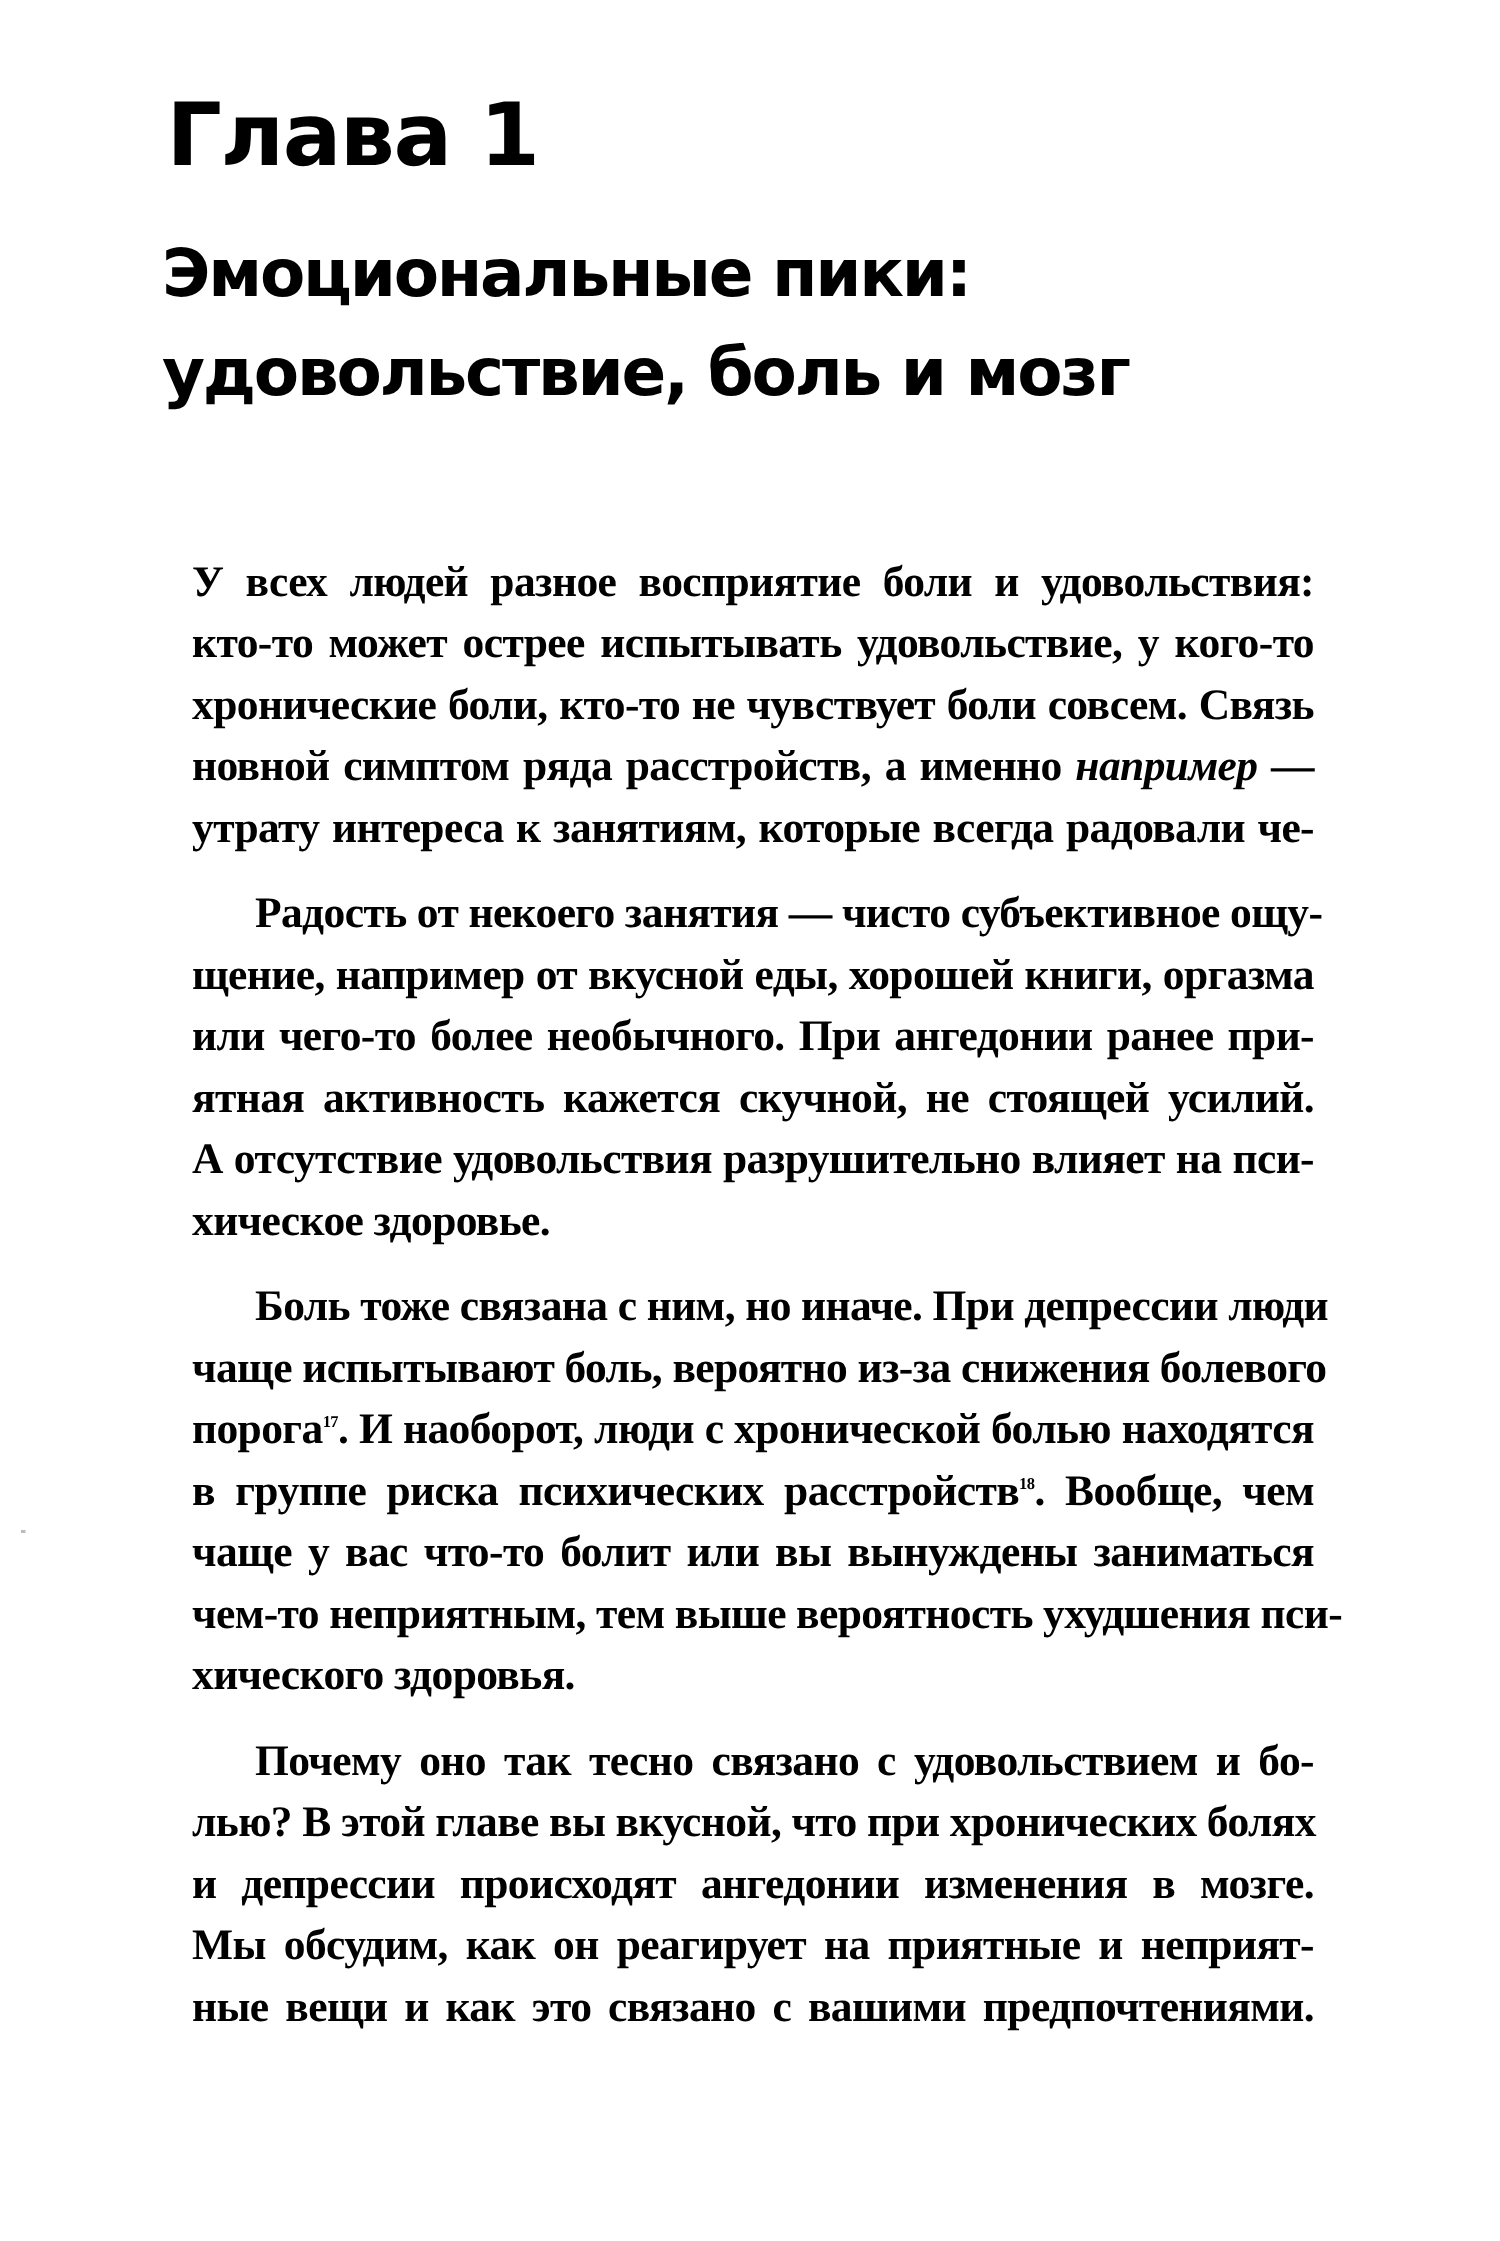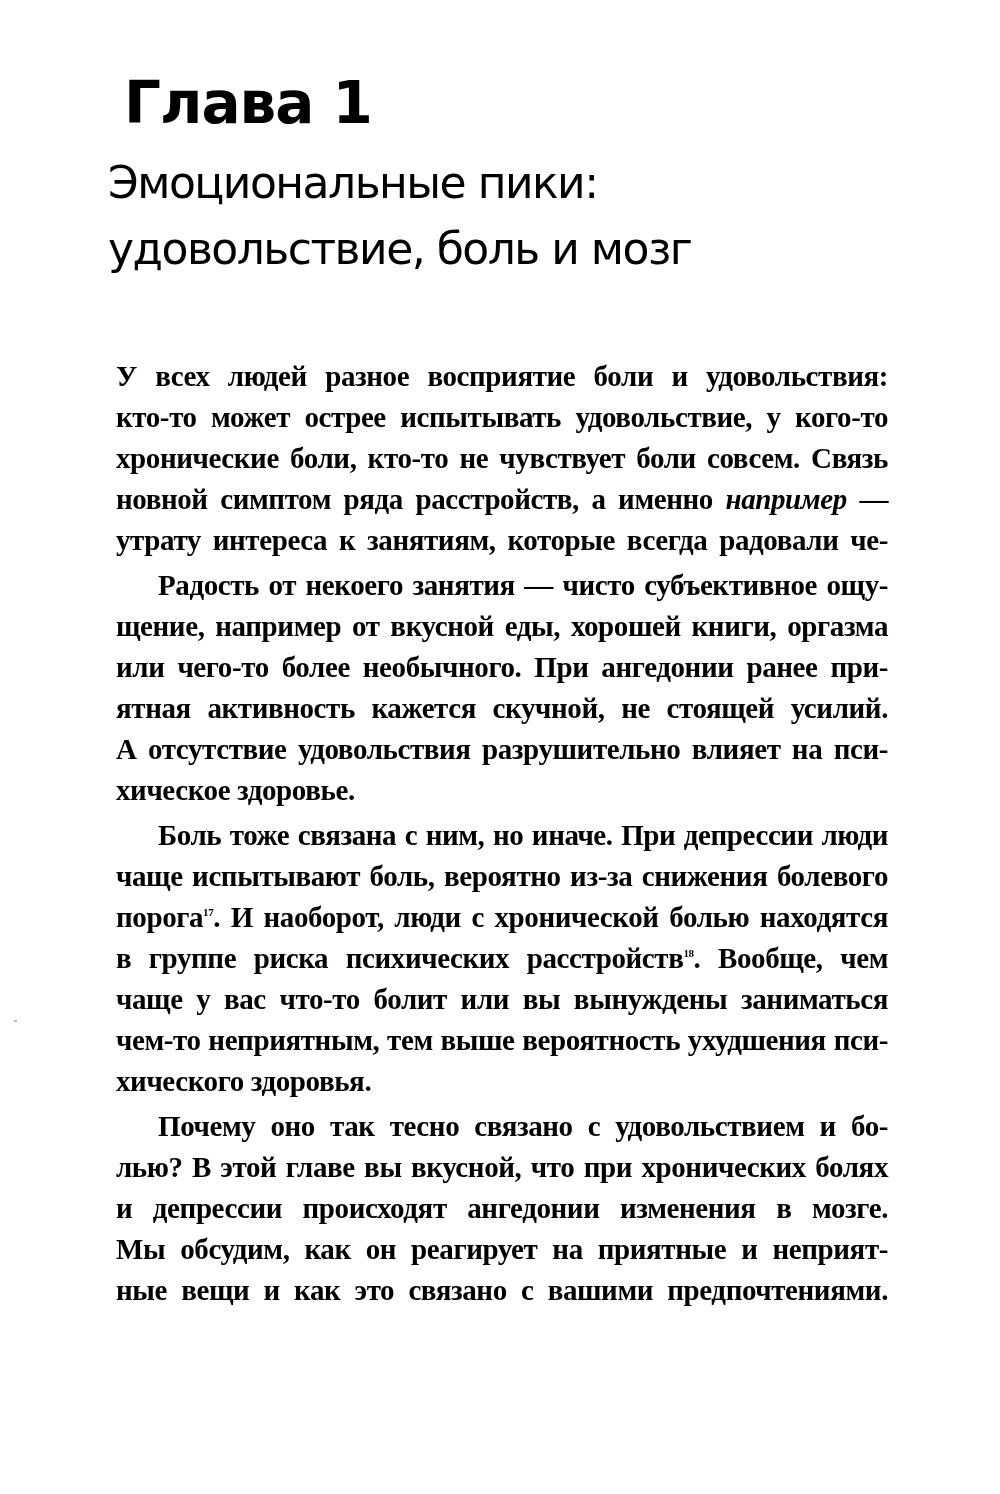--- a/index.html
+++ b/index.html
@@ -22,46 +22,46 @@
     }
     .chapter-label {
       position: absolute;
       left: 108px;
       top: 52px;
       font-family: "DejaVu Sans", sans-serif;
       font-weight: bold;
       font-size: 58px;
       line-height: 70px;
       letter-spacing: -1px;
-      margin: 16px;
+      margin: 3px;
     }
     .chapter-title {
       position: absolute;
       left: 108px;
       top: 150px;
       width: 800px;
       font-family: "DejaVu Sans", sans-serif;
-      font-weight: normal;
+      font-weight: bold;
       font-size: 44px;
       line-height: 66px;
       letter-spacing: -1.5px;
       margin: 0;
     }
     .chapter-title span { display: block; white-space: nowrap; }
     .body-text {
       position: absolute;
       left: 112px;
       top: 352px;
       width: 780px;
       font-family: "Liberation Serif", serif;
       font-weight: bold;
       font-size: 29px;
       line-height: 41px;
     }
-    .para { margin: 4px; }
+    .para { margin: 16px; }
     .line {
       display: block;
       white-space: nowrap;
       text-align: justify;
       text-align-last: justify;
       height: 41px;
       letter-spacing: -0.4px;
     }
     .line.last {
       text-align-last: left;

